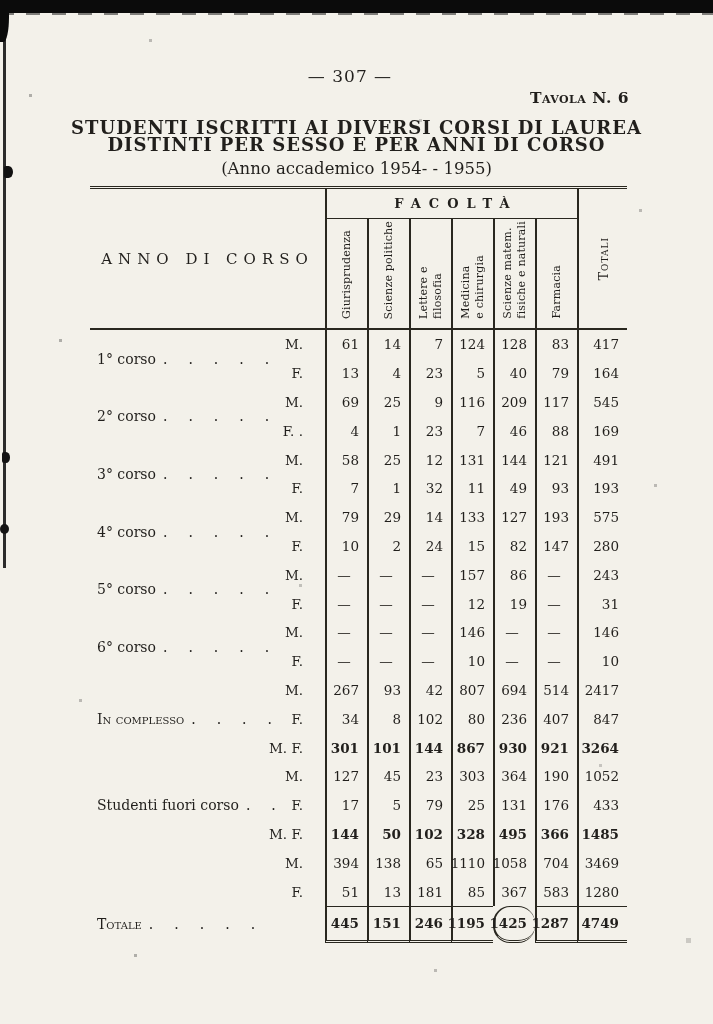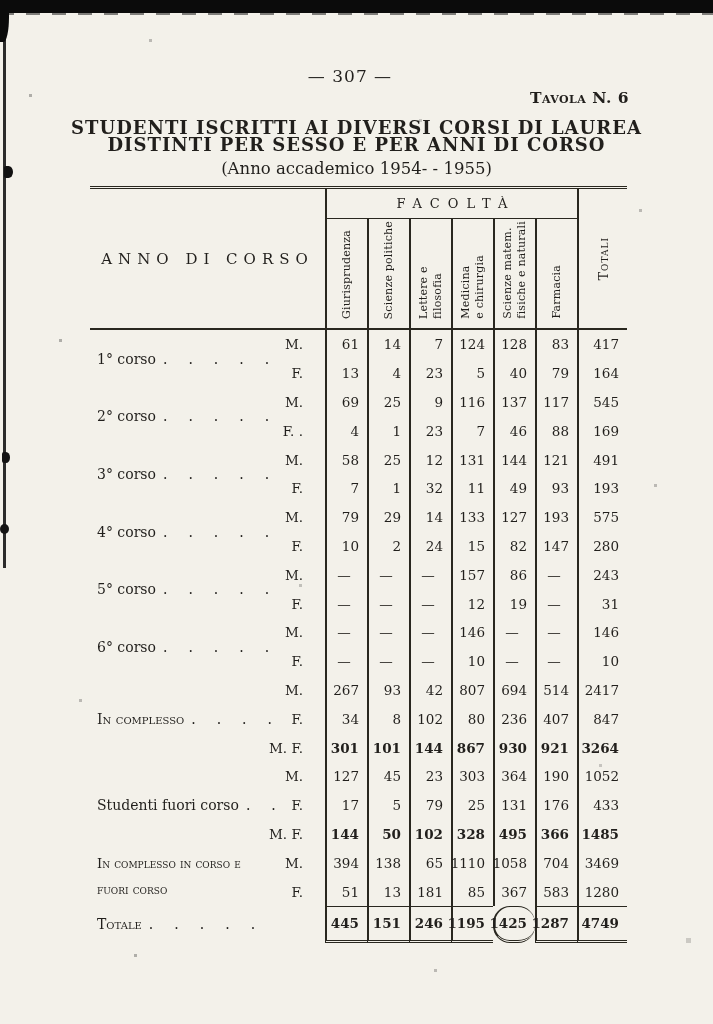--- a/index.html
+++ b/index.html
@@ -38,21 +38,21 @@
     display:grid;
     grid-template-columns:180px 55px repeat(6,42px) 50px;
     grid-template-rows:30px 111px repeat(20,28.8px) 37px;
     border-top:3px double #29271f; }
   .tbl > div { position:relative; }
   .corner { grid-column:1/3; grid-row:1/3; border-bottom:2px solid #29271f;
     display:flex; align-items:center; justify-content:center;
     font-size:15px; letter-spacing:6px; white-space:nowrap; }
   .fgroup { grid-column:3/9; grid-row:1; border-left:2px solid #29271f; border-bottom:1.5px solid #29271f;
     display:flex; align-items:center; justify-content:center;
-    font-size:13px; font-weight:normal; letter-spacing:8px; text-indent:8px; }
+    font-size:13px; font-weight:bold; letter-spacing:8px; text-indent:8px; }
   .thead-tot { grid-column:9; grid-row:1/3; border-left:2px solid #29271f; border-bottom:2px solid #29271f;
     display:flex; align-items:center; justify-content:center; }
   .hrot { grid-row:2; border-left:2px solid #29271f; border-bottom:2px solid #29271f;
     display:flex; align-items:flex-end; justify-content:center; padding-bottom:9px; }
   .vtext { writing-mode:vertical-rl; transform:rotate(180deg);
     font-size:11px; line-height:1.25; white-space:pre-line; text-align:left; letter-spacing:.2px; }
   .vtot { writing-mode:vertical-rl; transform:rotate(180deg);
     font-size:12.5px; font-variant:small-caps; letter-spacing:1px; }
   .glabel { grid-column:1; display:flex; align-items:center; padding-left:7px;
     font-size:14px; white-space:nowrap; overflow:visible; z-index:2; }
@@ -133,21 +133,21 @@
     <div class="num" style="grid-area: 4 / 9;">164</div>
     <div class="glabel" style="grid-row: 5 / span 2;">
       <div class="">2° corso</div>
       <div class="dots"> .  .  .  .  .</div>
     </div>
     <div class="sub" style="grid-area: 5 / 2;">M.</div>
     <div class="num" style="grid-area: 5 / 3;">69</div>
     <div class="num" style="grid-area: 5 / 4;">25</div>
     <div class="num" style="grid-area: 5 / 5;">9</div>
     <div class="num" style="grid-area: 5 / 6;">116</div>
-    <div class="num" style="grid-area: 5 / 7;">137</div>
+    <div class="num" style="grid-area: 5 / 7;">209</div>
     <div class="num" style="grid-area: 5 / 8;">117</div>
     <div class="num" style="grid-area: 5 / 9;">545</div>
     <div class="sub" style="grid-area: 6 / 2;">F. .</div>
     <div class="num" style="grid-area: 6 / 3;">4</div>
     <div class="num" style="grid-area: 6 / 4;">1</div>
     <div class="num" style="grid-area: 6 / 5;">23</div>
     <div class="num" style="grid-area: 6 / 6;">7</div>
     <div class="num" style="grid-area: 6 / 7;">46</div>
     <div class="num" style="grid-area: 6 / 8;">88</div>
     <div class="num" style="grid-area: 6 / 9;">169</div>
@@ -280,23 +280,20 @@
     <div class="num" style="grid-area: 19 / 8;">176</div>
     <div class="num" style="grid-area: 19 / 9;">433</div>
     <div class="sub" style="grid-area: 20 / 2;">M. F.</div>
     <div class="num bold" style="grid-area: 20 / 3;">144</div>
     <div class="num bold" style="grid-area: 20 / 4;">50</div>
     <div class="num bold" style="grid-area: 20 / 5;">102</div>
     <div class="num bold" style="grid-area: 20 / 6;">328</div>
     <div class="num bold" style="grid-area: 20 / 7;">495</div>
     <div class="num bold" style="grid-area: 20 / 8;">366</div>
     <div class="num bold" style="grid-area: 20 / 9; padding-left: 40px;">1485</div>
-    <div class="glabel sc wrap2" style="grid-row: 21 / span 2;">
-      <div class="">In complesso in corso e fuori corso</div>
-    </div>
     <div class="sub" style="grid-area: 21 / 2;">M.</div>
     <div class="num" style="grid-area: 21 / 3;">394</div>
     <div class="num" style="grid-area: 21 / 4;">138</div>
     <div class="num" style="grid-area: 21 / 5;">65</div>
     <div class="num" style="grid-area: 21 / 6;">1110</div>
     <div class="num" style="grid-area: 21 / 7;">1058</div>
     <div class="num" style="grid-area: 21 / 8;">704</div>
     <div class="num" style="grid-area: 21 / 9;">3469</div>
     <div class="sub" style="grid-area: 22 / 2;">F.</div>
     <div class="num" style="grid-area: 22 / 3;">51</div>

